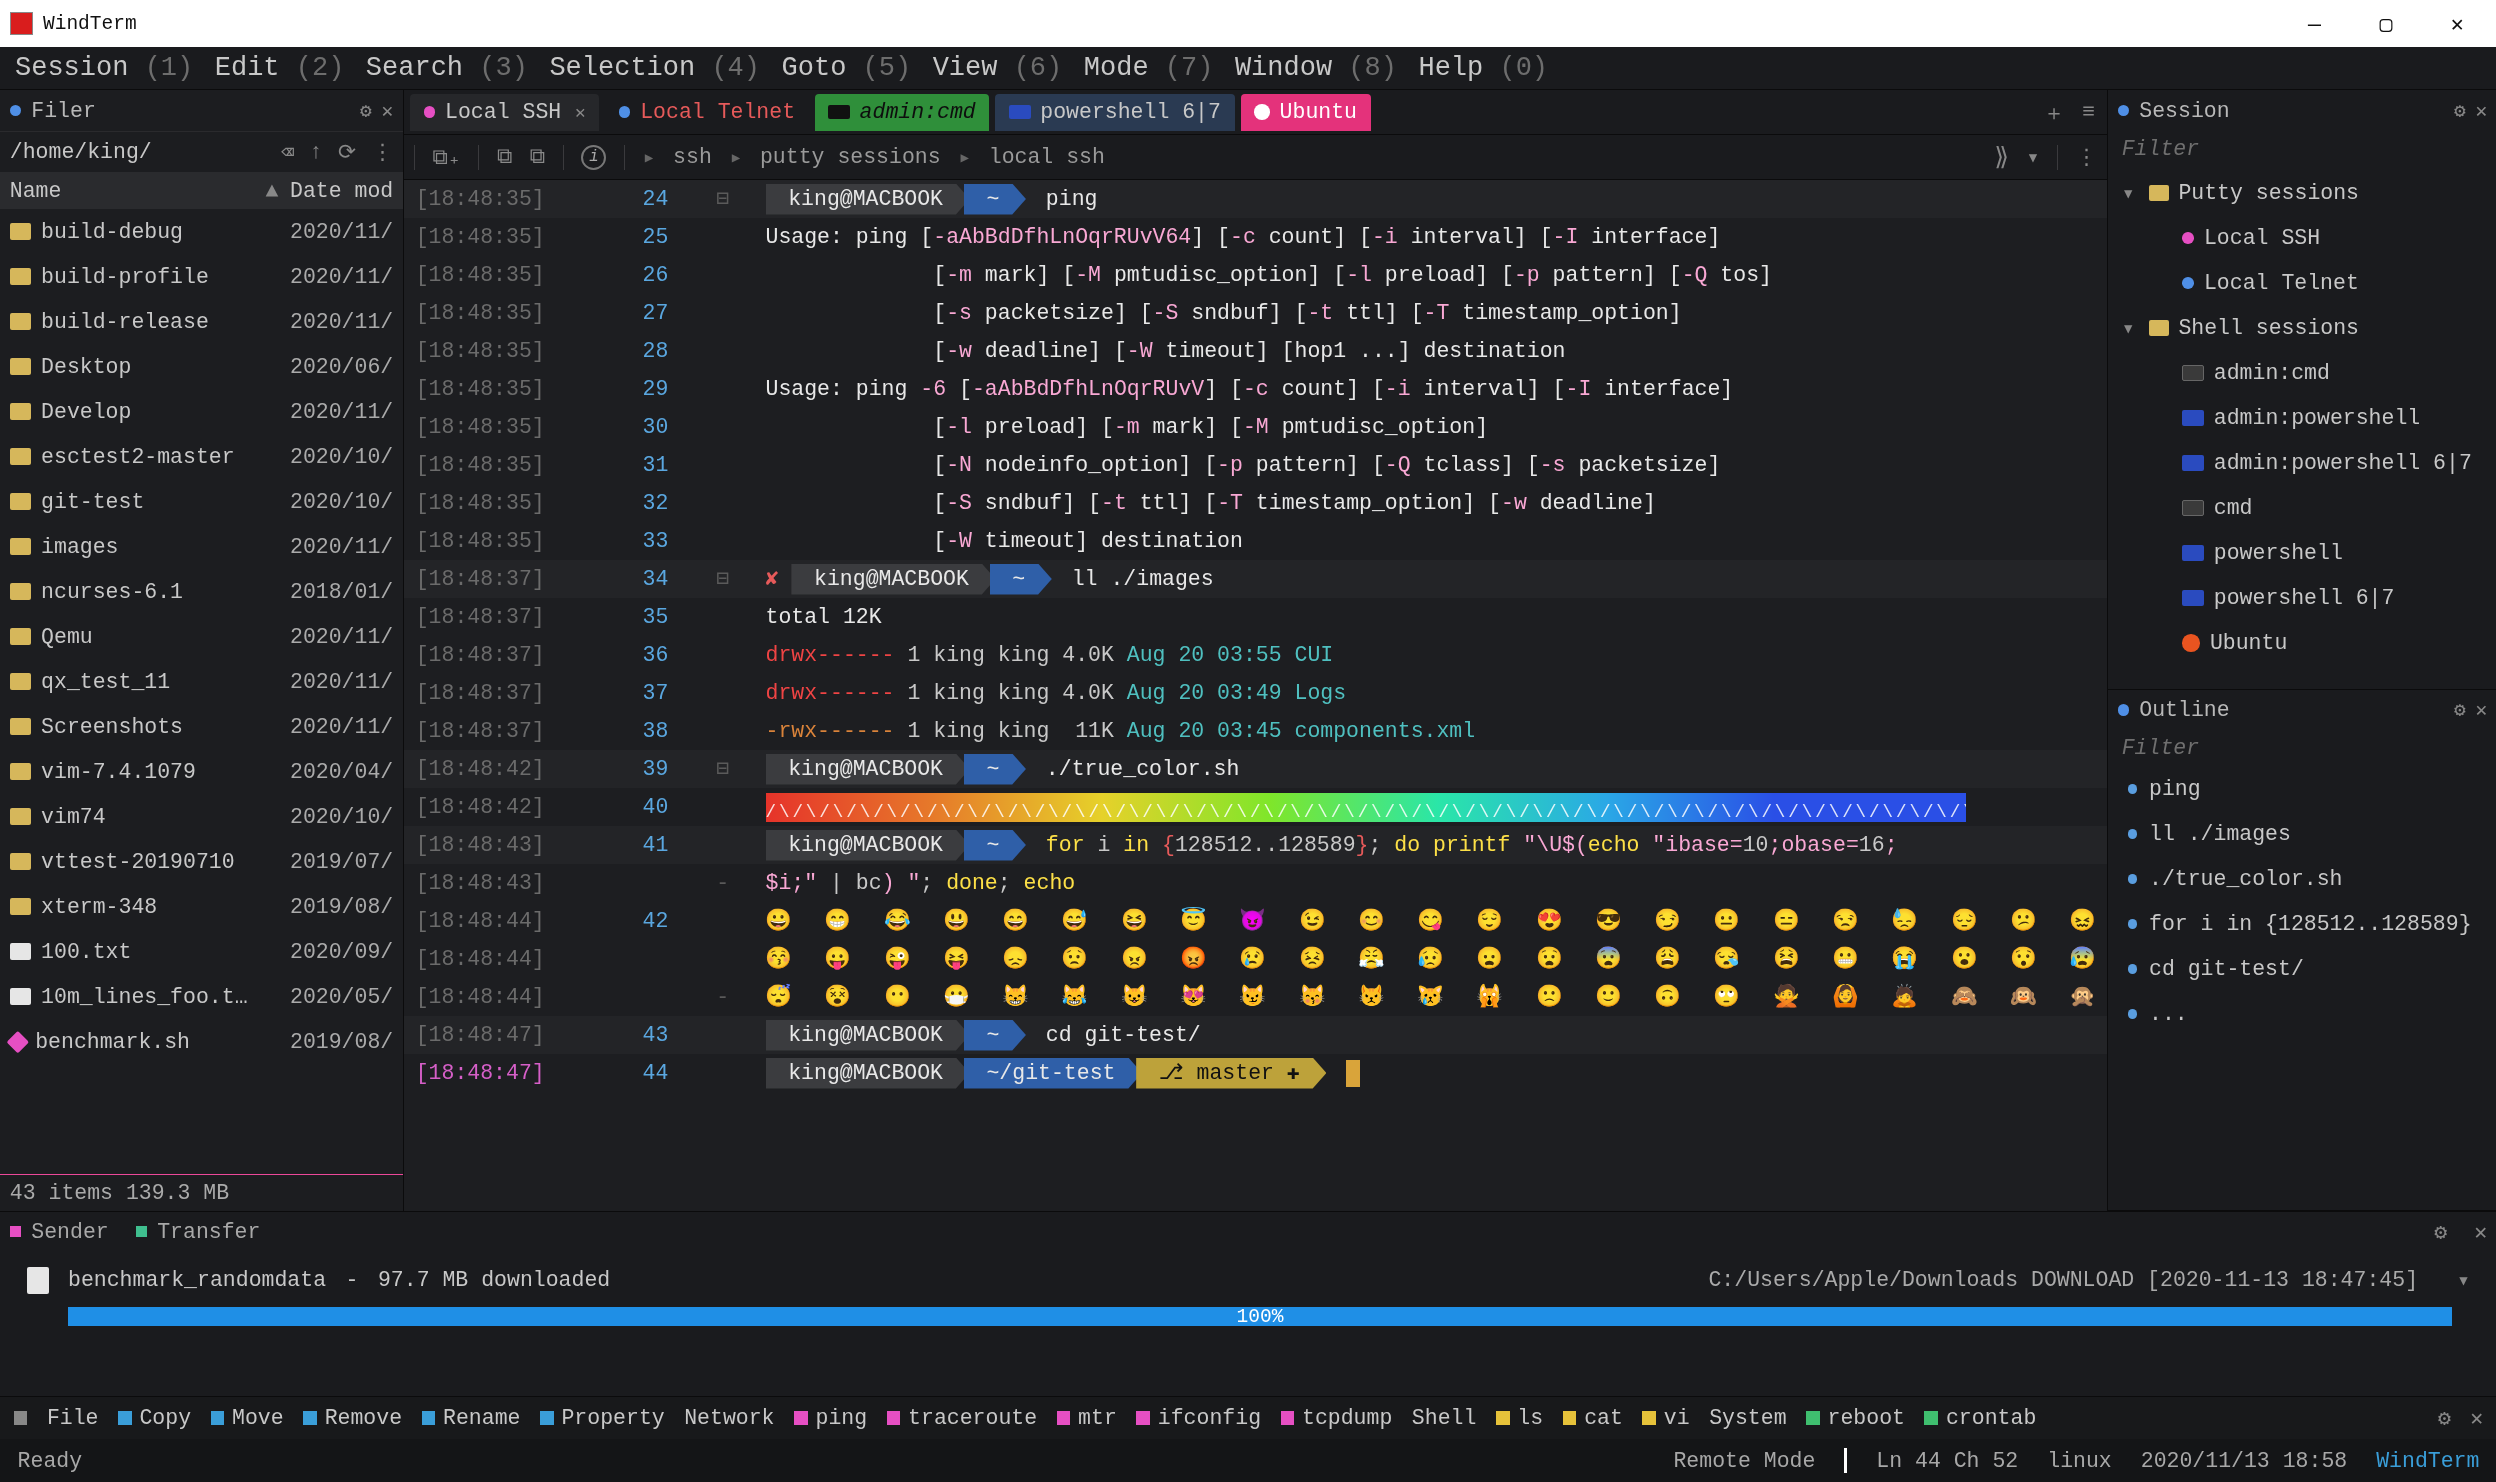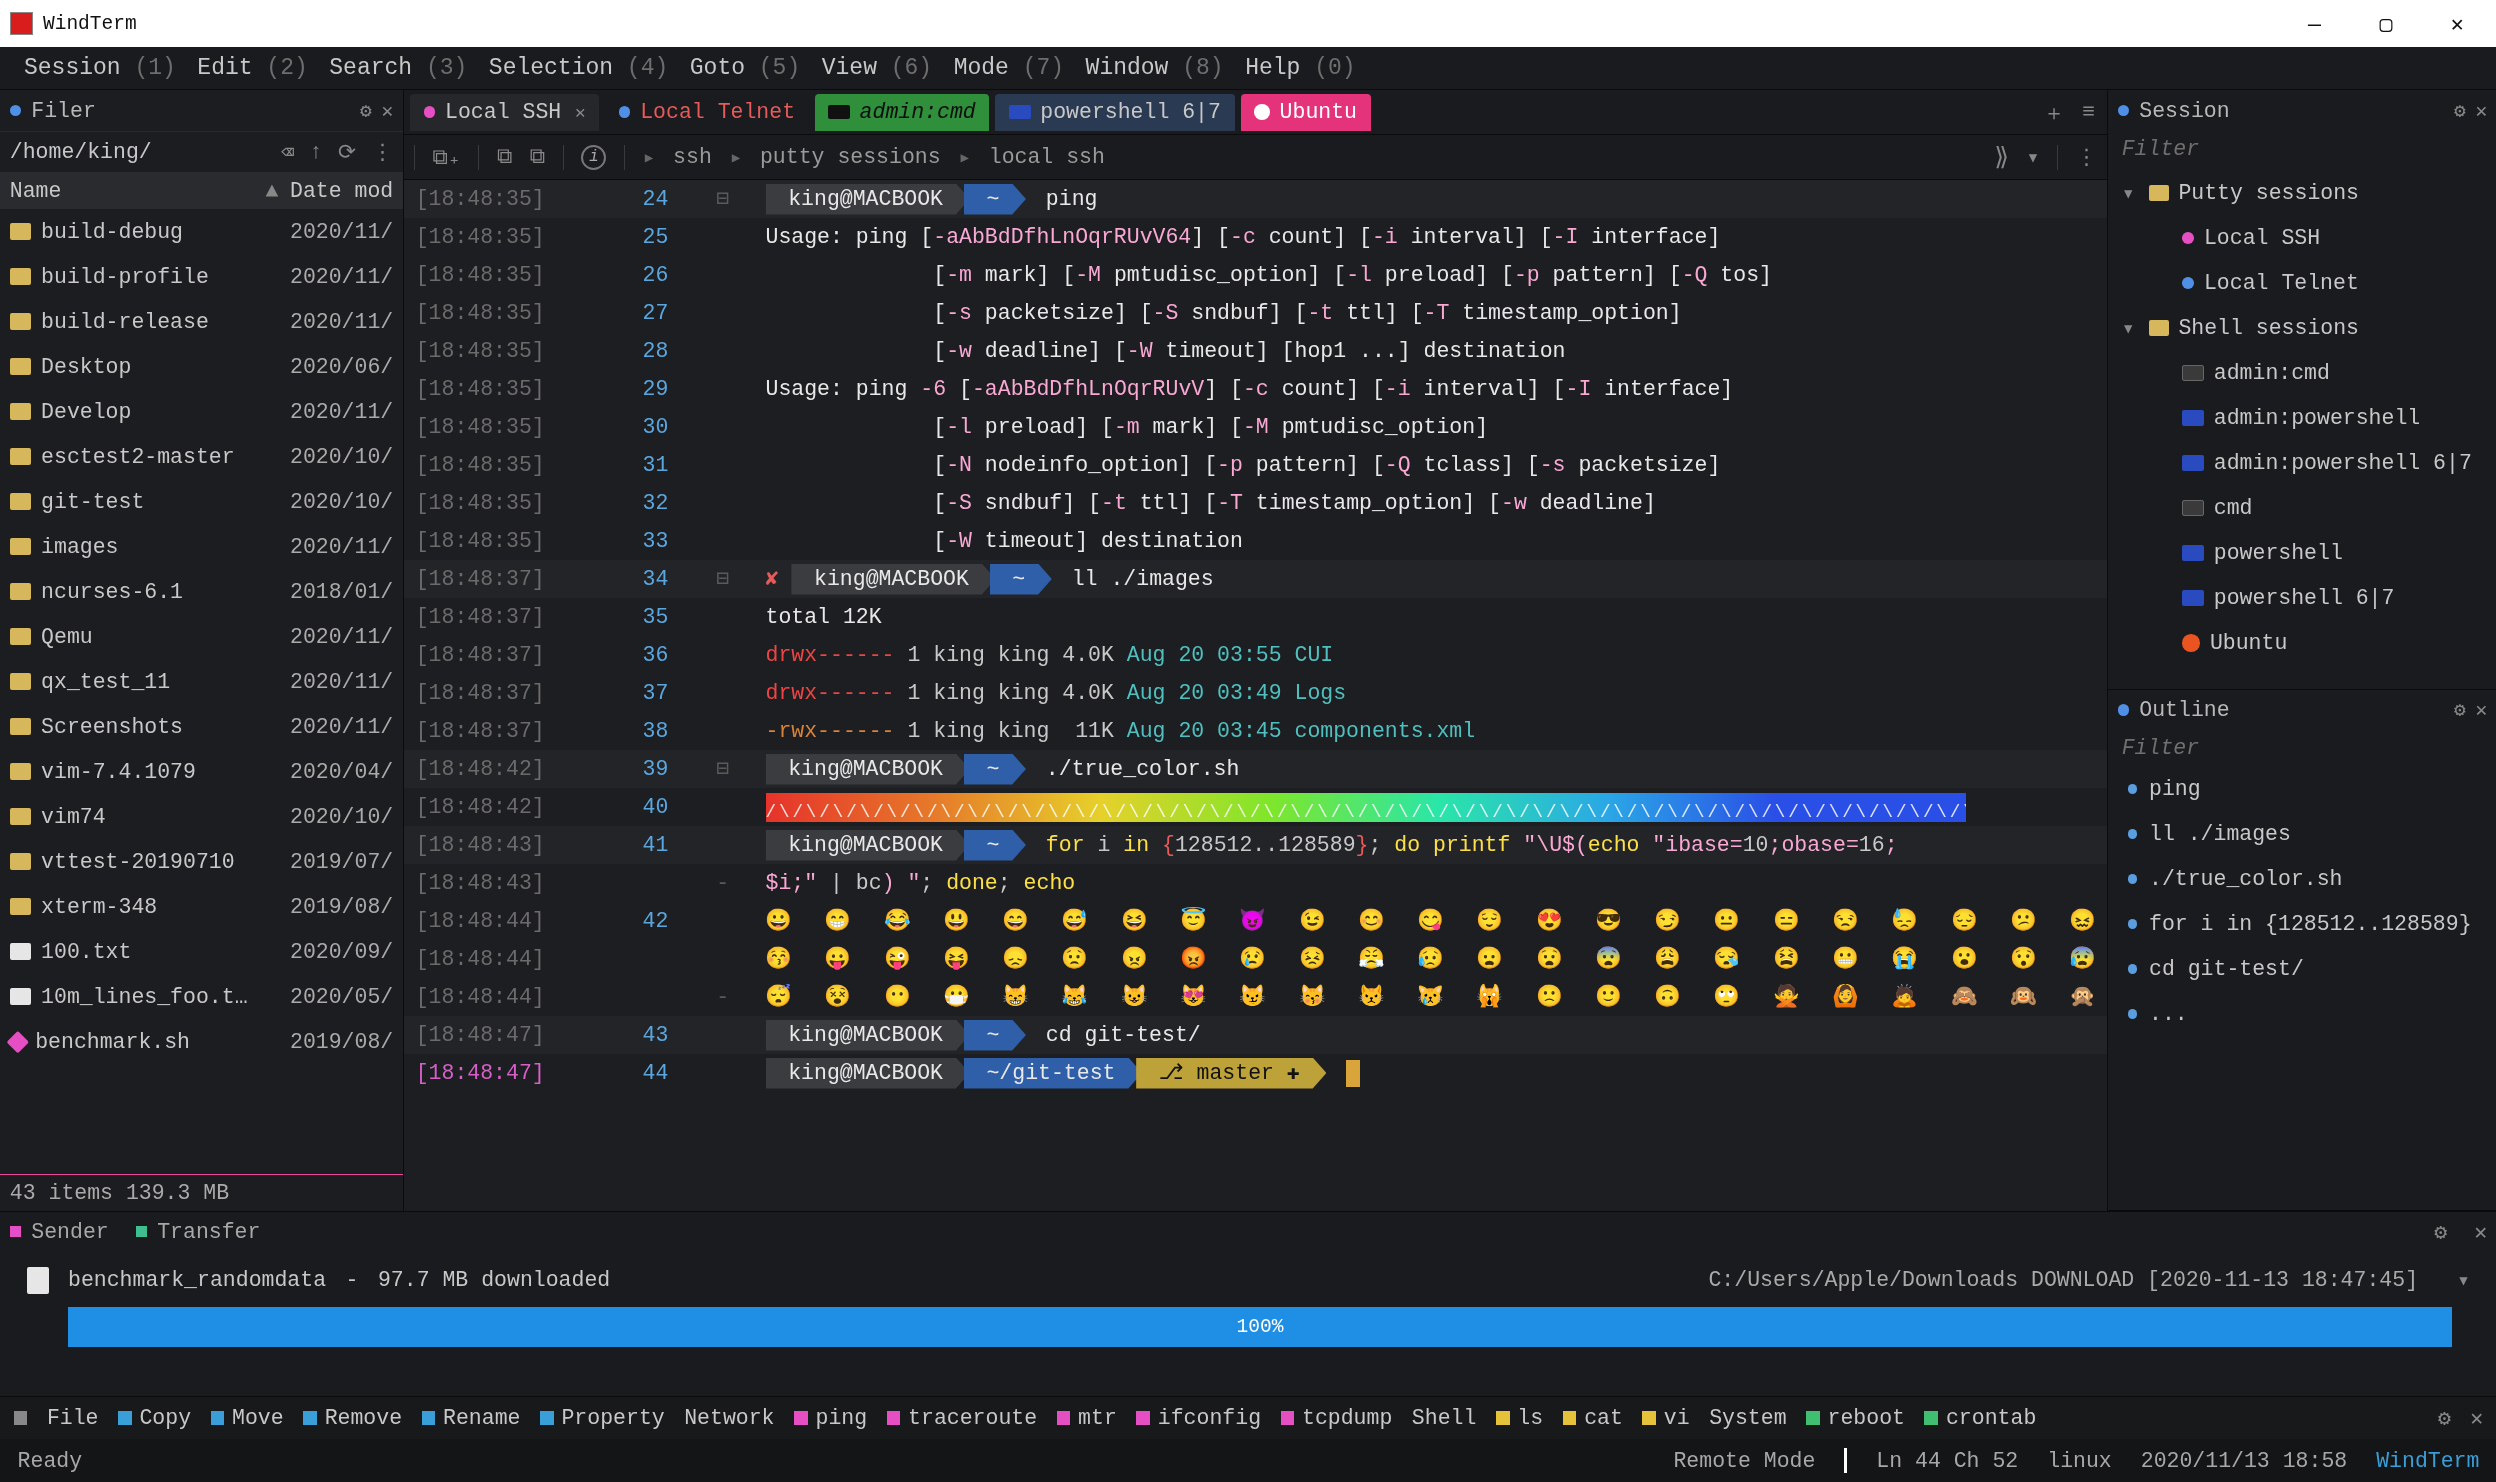--- a/index.html
+++ b/index.html
@@ -24,23 +24,23 @@
   font-size: 19.5px;
 }
 .titlebar .icon { width: 23.4px; height: 23.4px; background: #d91d1d; margin-right: 9.8px; display:inline-block; border:1px solid #888;}
 .titlebar .spacer { flex: 1; }
 .titlebar .win-controls span { margin: 0 23.4px; font-size: 21.5px; cursor: pointer; }
 .menubar {
   height: 43px;
   background: #1a1b1e;
   display: flex;
   align-items: center;
-  padding: 0 24px;
+  padding: 0 15px;
   gap: 21.5px;
-  font-size: 23px;
+  font-size: 27px;
   color: #c8c8c8;
   border-bottom: 1px solid #0b0b0c;
 }
 .menubar .menuitem { cursor: pointer; white-space: nowrap; }
 .menubar .shortcut { color: #6d6d6d; }
 .main {
   flex: 1;
   display: flex;
   overflow: hidden;
 }
@@ -275,21 +275,21 @@
   flex: 1;
   padding: 15.6px 27px;
   font-size: 21.5px;
   color: #c8c8c8;
 }
 .transfer-row { display:flex; align-items:center; gap: 19.5px; }
 .transfer-row .file-i { width:21.5px; height:27px; background:#e6e6e6; border-radius:2px; }
 .transfer-row .right-text { margin-left:auto; color:#aaa; }
 .progress {
   margin: 13.7px 0 0 41px;
-  height: 40px;
+  height: 19px;
   width: calc(100% - 59px);
   background: #2a2b2e;
   position: relative;
 }
 .progress .bar { height:100%; background:#1f8fe6; }
 .progress .pct { position:absolute; left:50%; top:50%; transform:translate(-50%,-50%); color:#fff; font-size:19.5px;}
 
 .action-bar {
   height: 43px;
   display: flex;

